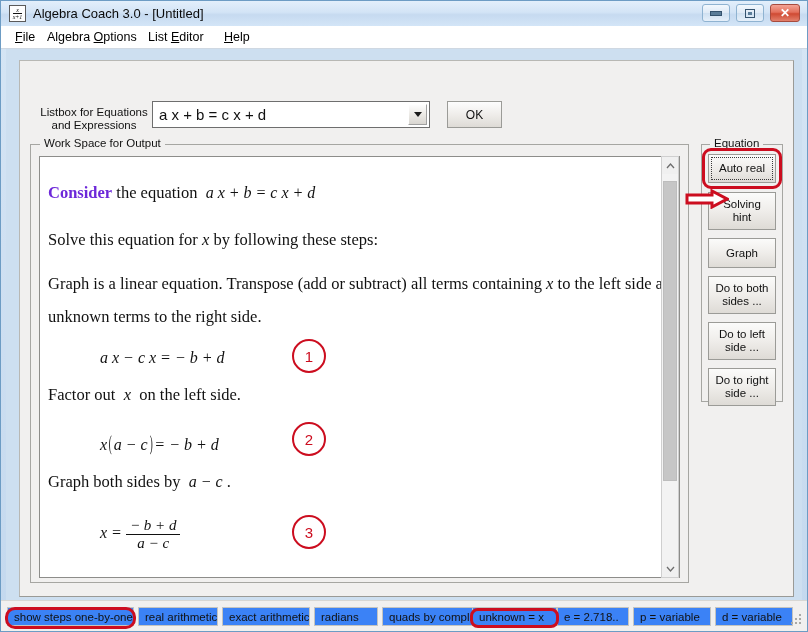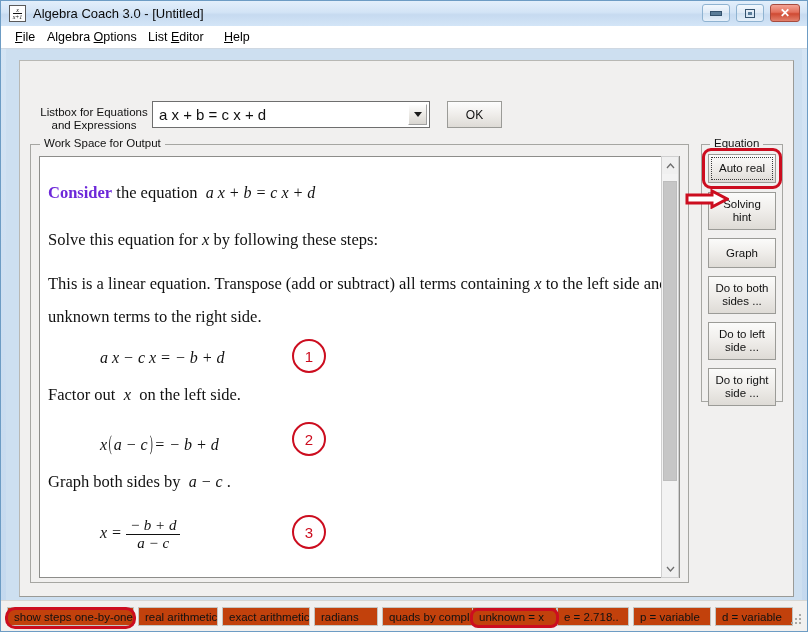--- a/index.html
+++ b/index.html
@@ -200,21 +200,21 @@
   #annot-arrow{position:absolute;left:665px;top:128px;width:44px;height:20px;}
 
   
   #statusbar{
     position:absolute;left:0;bottom:0;width:806px;height:30px;
     background:#f1f0ef;border-top:1px solid #d7d7d4;
   }
   .status-cell{
     position:absolute;top:6px;height:19px;line-height:19px;
     border:1px solid #c4c4c0;box-sizing:border-box;
-    background:#c2410c;font-size:11.5px;color:#111;
+    background:#3b82f6;font-size:11.5px;color:#111;
     padding:0 6px;white-space:nowrap;overflow:hidden;
   }
   #grip{position:absolute;right:4px;bottom:3px;width:14px;height:14px;}
   #grip i{position:absolute;background:#a9a9a6;width:2px;height:2px;display:block;}
 </style>
 </head>
 <body>
 
 <div id="window">
 
@@ -279,21 +279,21 @@
             &nbsp;<span class="mexpr">a x + b = c x + d</span>
           </div>
 
           <div class="ws-line p" style="left:8px;top:73px">
             <span>Solve this equation for</span>
             <span class="mi">x</span>
             <span>by following these steps:</span>
           </div>
 
           <div class="ws-line p" style="left:8px;top:117px">
-            <span>This is a linear equation.  Transpose (add or subtract) all terms containing</span>
+            <span>Graph is a linear equation.  Transpose (add or subtract) all terms containing</span>
             <span class="mi">x</span>
             <span>to the left side and all</span>
           </div>
 
           <div class="ws-line p" style="left:8px;top:150px">unknown terms to the right side.</div>
 
           <div class="ws-line mexpr" style="left:60px;top:192px">a x − c x =  − b + d</div>
 
           <div class="ws-line p" style="left:8px;top:228px">
             <span>Factor out</span>

